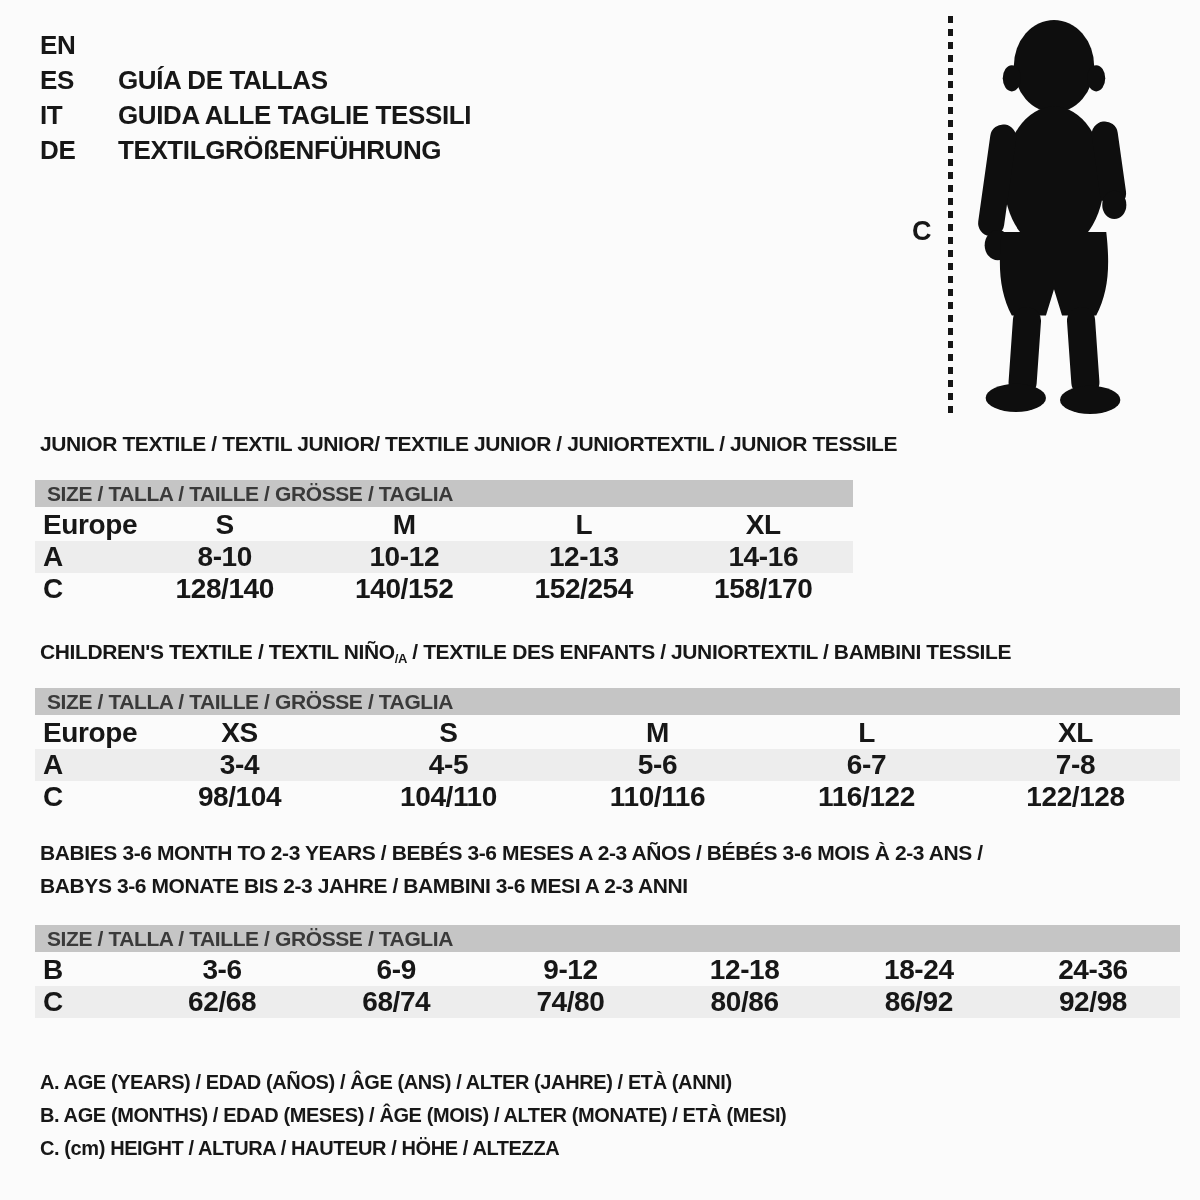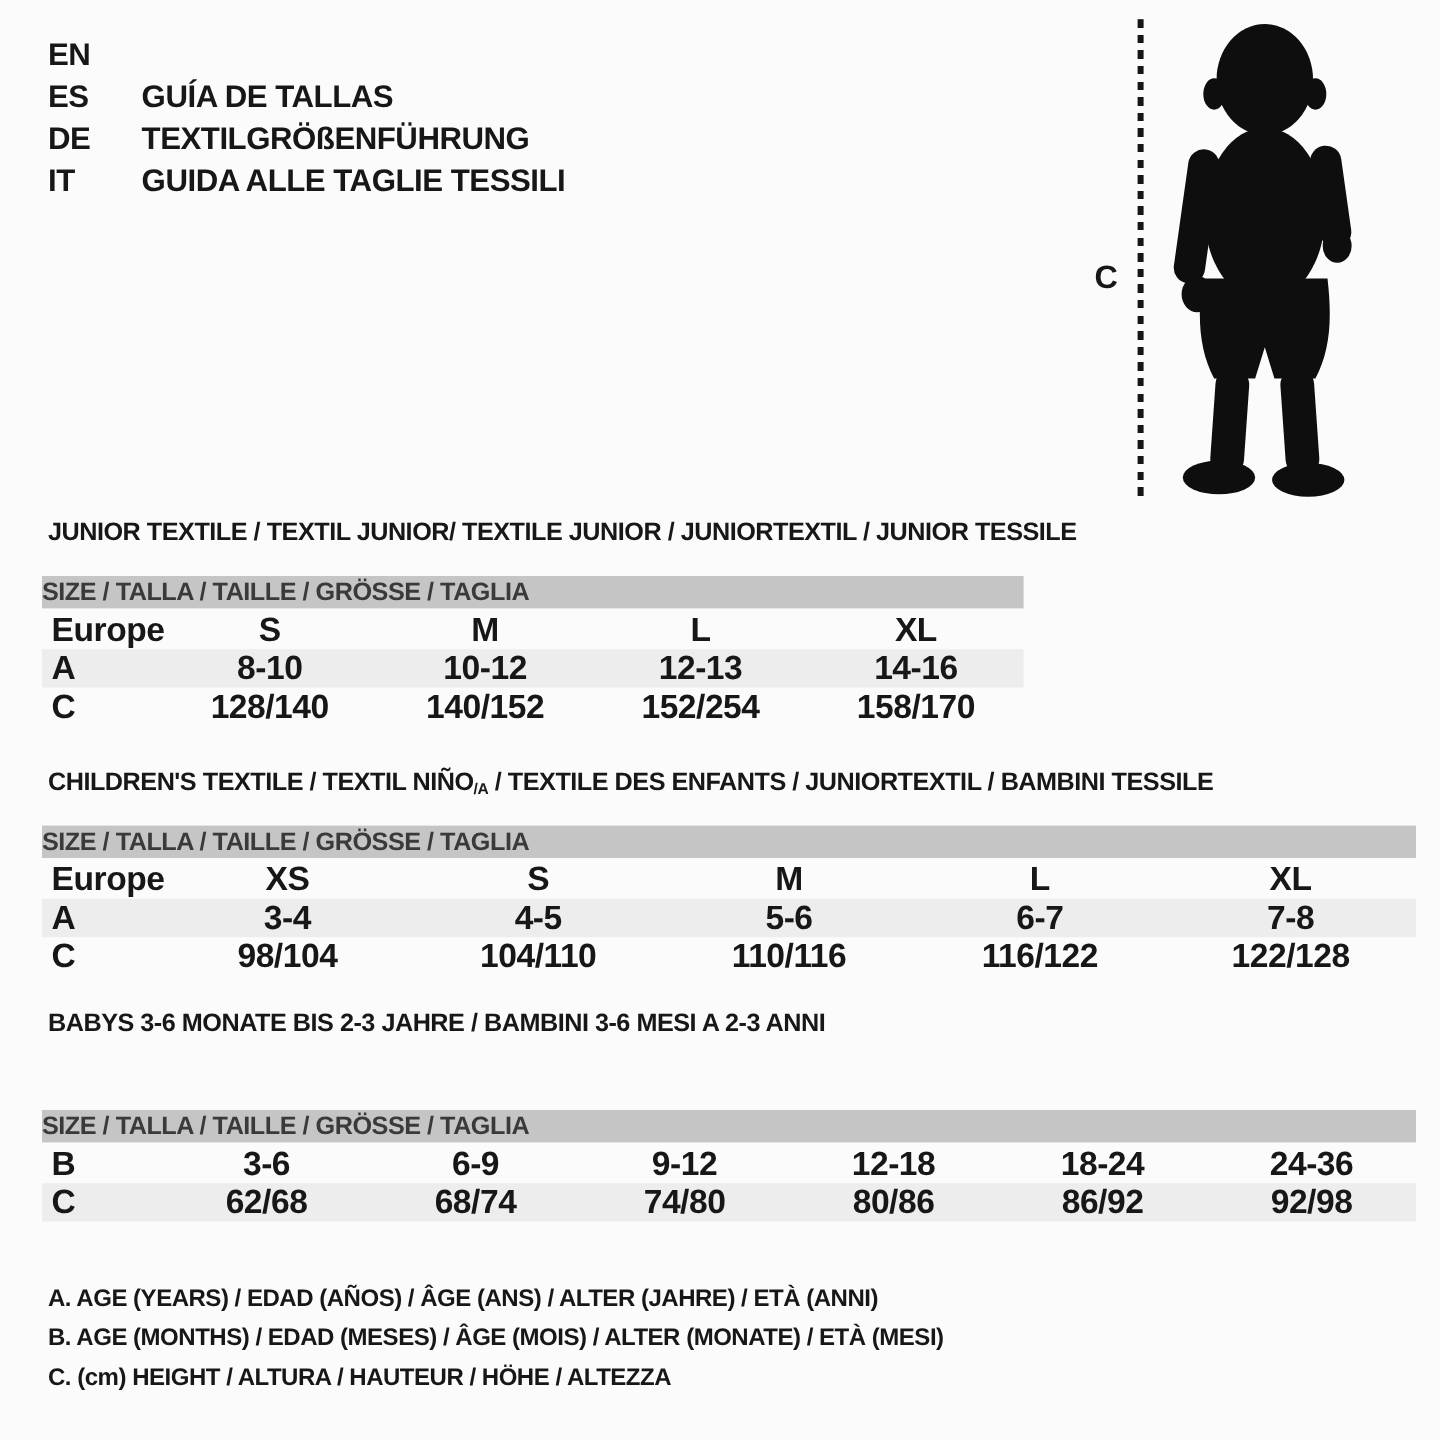--- a/index.html
+++ b/index.html
@@ -78,21 +78,21 @@
   #junior-table   { top: 480px; width: 818px; }
   #children-table { top: 688px; width: 1145px; }
   #babies-table   { top: 925px; width: 1145px; }
 
   .t-header {
     height: 27px;
     background: #c5c5c5;
     color: #3a3a3a;
     font-size: 21px;
     line-height: 27px;
-    padding-left: 0;
+    padding-left: 12px;
     margin-bottom: 2px;
   }
   .t-row {
     display: flex;
     height: 32px;
     align-items: center;
     font-size: 28px;
   }
   .t-row.striped { background: #ededed; }
   .t-label {
@@ -120,26 +120,26 @@
 
 <div class="lang-header">
   <div class="lang-row">
     <span class="lang-code">EN</span>
   </div>
   <div class="lang-row">
     <span class="lang-code">ES</span>
     <span class="lang-label">GUÍA DE TALLAS</span>
   </div>
   <div class="lang-row">
+    <span class="lang-code">IT</span>
+    <span class="lang-label">GUIDA ALLE TAGLIE TESSILI</span>
+  </div>
+  <div class="lang-row">
     <span class="lang-code">DE</span>
     <span class="lang-label">TEXTILGRÖßENFÜHRUNG</span>
-  </div>
-  <div class="lang-row">
-    <span class="lang-code">IT</span>
-    <span class="lang-label">GUIDA ALLE TAGLIE TESSILI</span>
   </div>
 </div>
 
 <div class="measure-line"></div>
 <div class="measure-label">C</div>
 <svg class="silhouette" viewBox="0 0 180 400" xmlns="http://www.w3.org/2000/svg">
   <g fill="#0e0e0e">
 
     <ellipse cx="90" cy="50" rx="40" ry="46"></ellipse>
     <ellipse cx="48" cy="62" rx="9" ry="13"></ellipse>
@@ -214,20 +214,21 @@
     <div class="t-label">C</div>
     <div class="t-cell">98/104</div>
     <div class="t-cell">104/110</div>
     <div class="t-cell">110/116</div>
     <div class="t-cell">116/122</div>
     <div class="t-cell">122/128</div>
   </div>
 </div>
 
 <div id="babies-title" class="section-title">
+  <div>BABIES 3-6 MONTH TO 2-3 YEARS / BEBÉS 3-6 MESES A 2-3 AÑOS / BÉBÉS 3-6 MOIS À 2-3 ANS /</div>
   <div>BABYS 3-6 MONATE BIS 2-3 JAHRE / BAMBINI 3-6 MESI A 2-3 ANNI</div>
 </div>
 <div id="babies-table" class="size-table">
   <div class="t-header">SIZE / TALLA / TAILLE / GRÖSSE / TAGLIA</div>
   <div class="t-row">
     <div class="t-label">B</div>
     <div class="t-cell">3-6</div>
     <div class="t-cell">6-9</div>
     <div class="t-cell">9-12</div>
     <div class="t-cell">12-18</div>

